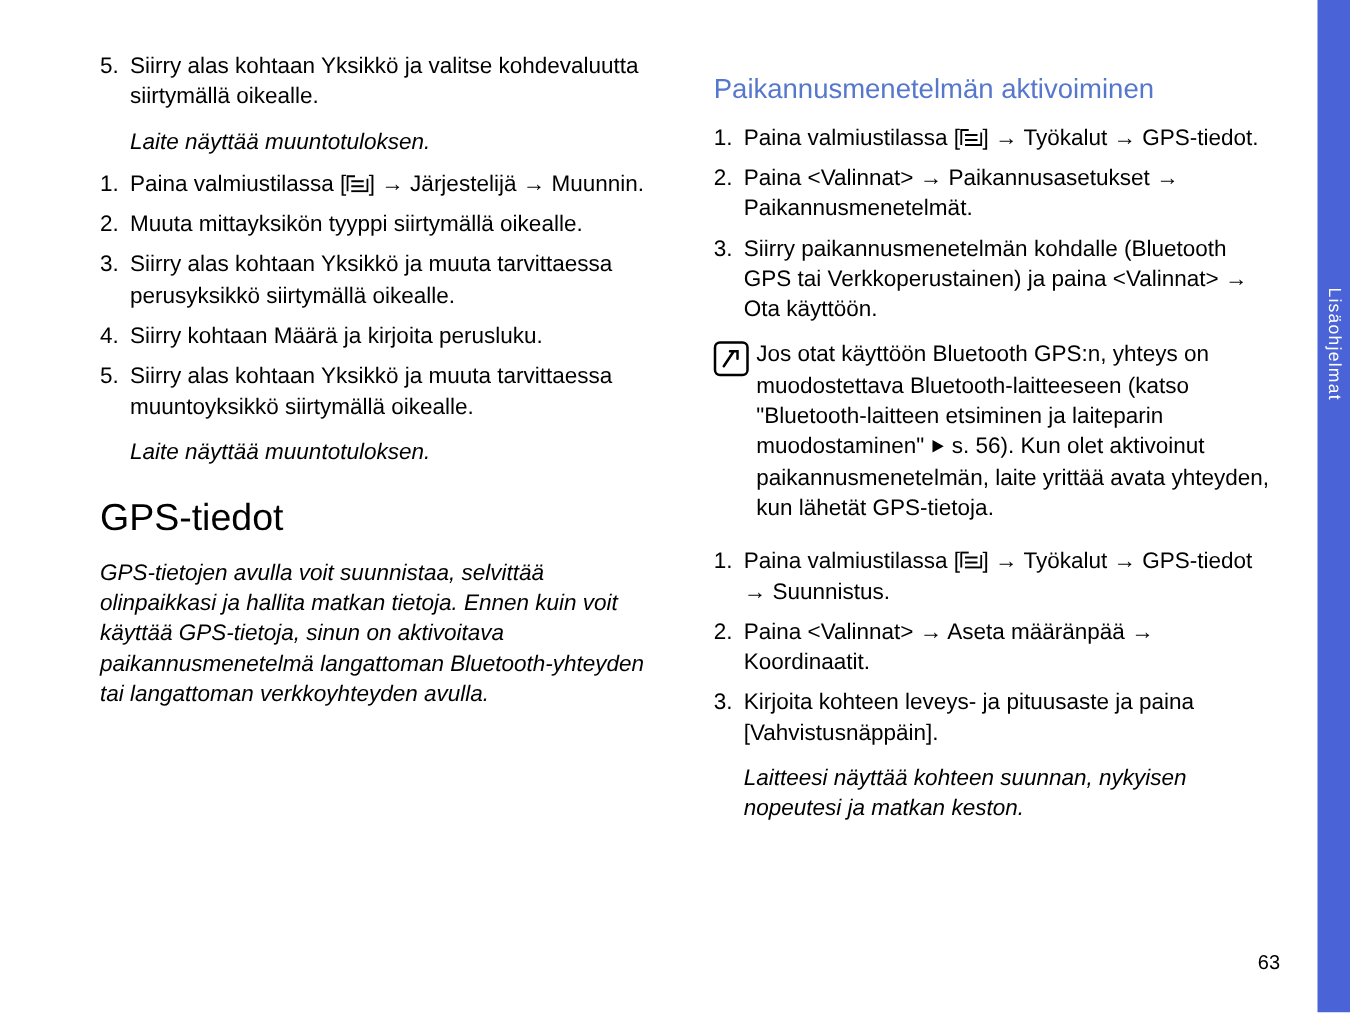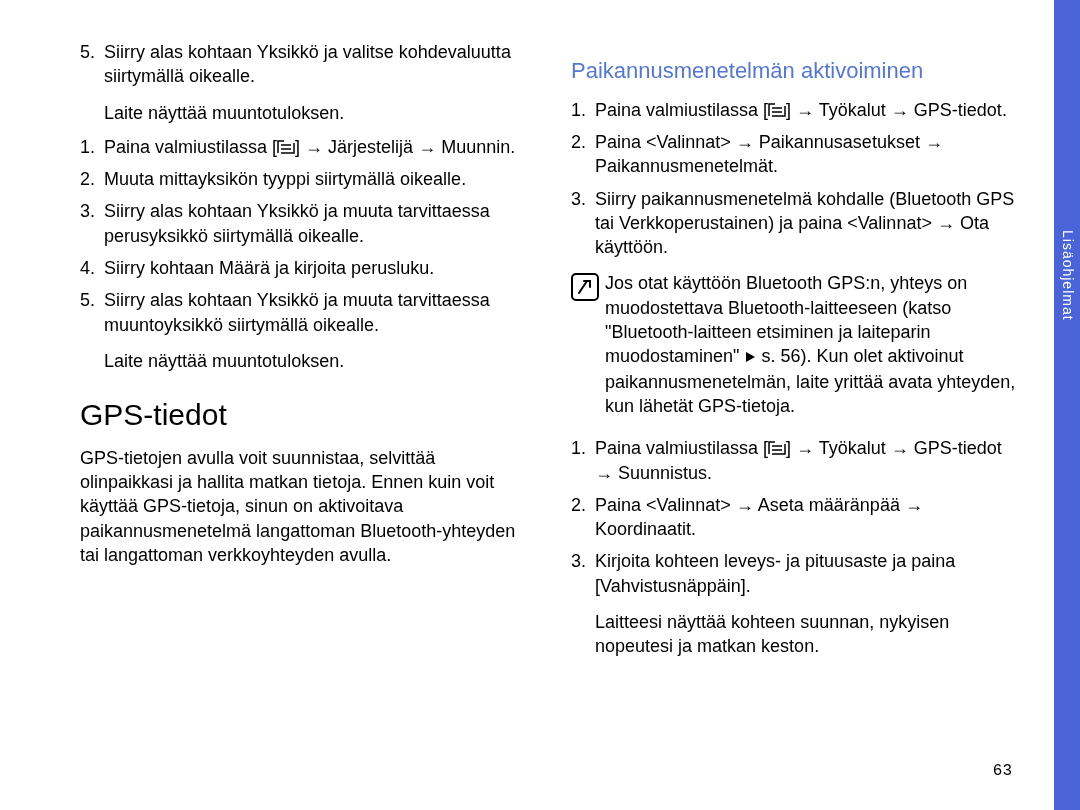--- a/index.html
+++ b/index.html
@@ -1,39 +1,39 @@
 <!DOCTYPE html>
 <html><head>
 <meta charset="utf-8">
 <style>
   * { box-sizing: border-box; margin: 0; padding: 0; }
   html, body { width: 1080px; height: 810px; background: #fff; font-family: Arial, Helvetica, sans-serif; color: #000; }
   .page { position: relative; width: 1080px; height: 810px; padding: 40px 60px 40px 80px; }
   .columns { display: flex; gap: 42px; }
   .col { width: 450px; font-size: 18px; line-height: 1.35; }
-  .col p { margin-bottom: 10px; }
+  .col p { margin-bottom: 10px; font-style: italic; }
   ol { list-style: none; padding-left: 0; margin-bottom: 12px; }
   ol li { display: flex; margin-bottom: 8px; }
   ol li .num { min-width: 24px; }
   ol li .txt { flex: 1; }
   .indent { padding-left: 24px; margin-bottom: 12px; }
   h2.sub { color: #5577cc; font-weight: normal; font-size: 22px; margin: 16px 0 12px 0; }
   h1.sec { font-size: 30px; font-weight: normal; margin: 22px 0 10px 0; }
   .bold { font-weight: normal; }
   .menu-icon { display: inline-block; width: 18px; height: 14px; position: relative; vertical-align: -1px; }
   .menu-icon svg { width: 18px; height: 14px; }
   .note-box { display: flex; margin: 12px 0 18px 0; }
   .note-icon-wrap { min-width: 34px; padding-top: 2px; }
   .note-icon { width: 28px; height: 28px; border: 2px solid #000; border-radius: 5px; display: flex; align-items: center; justify-content: center; }
   .note-icon svg { width: 18px; height: 18px; }
   .note-text { flex: 1; }
   .tri { display: inline-block; vertical-align: -1px; }
   .side-tab { position: absolute; right: 0; top: 0; width: 26px; height: 810px; background: #4a63d6; }
   .side-label { position: absolute; right: 4px; top: 230px; color: #fff; font-size: 14px; writing-mode: vertical-rl; letter-spacing: 1px; }
-  .page-num { position: absolute; right: 68px; bottom: 30px; font-size: 16px; font-family: Liberation Mono, monospace; }
+  .page-num { position: absolute; right: 56px; bottom: 30px; font-size: 16px; }
 </style>
 </head>
 <body>
 
 <div class="page">
 
   <div class="columns">
 
     <div class="col">
       <ol>
@@ -99,21 +99,21 @@
         </li>
         <li>
           <span class="num">2.</span>
           <span class="txt">
             <span>Paina &lt;</span><span class="bold">Valinnat</span><span>&gt; → </span><span class="bold">Paikannusasetukset</span><span> → </span><span class="bold">Paikannusmenetelmät</span><span>.</span>
           </span>
         </li>
         <li>
           <span class="num">3.</span>
           <span class="txt">
-            <span>Siirry paikannusmenetelmä kohdalle (</span><span class="bold">Bluetooth GPS</span><span> tai </span><span class="bold">Verkkoperustainen</span><span>) ja paina &lt;</span><span class="bold">Valinnat</span><span>&gt; → </span><span class="bold">Ota käyttöön</span><span>.</span>
+            <span>Siirry paikannusmenetelmän kohdalle (</span><span class="bold">Bluetooth GPS</span><span> tai </span><span class="bold">Verkkoperustainen</span><span>) ja paina &lt;</span><span class="bold">Valinnat</span><span>&gt; → </span><span class="bold">Ota käyttöön</span><span>.</span>
           </span>
         </li>
       </ol>
 
       <div class="note-box">
         <div class="note-icon-wrap">
           <div class="note-icon">
             <svg viewBox="0 0 18 18">
                 <path d="M3 15 L11 3 M8 3 L14 3 L14 9" stroke="#000" stroke-width="2" fill="none" stroke-linecap="round"></path>
               </svg>

